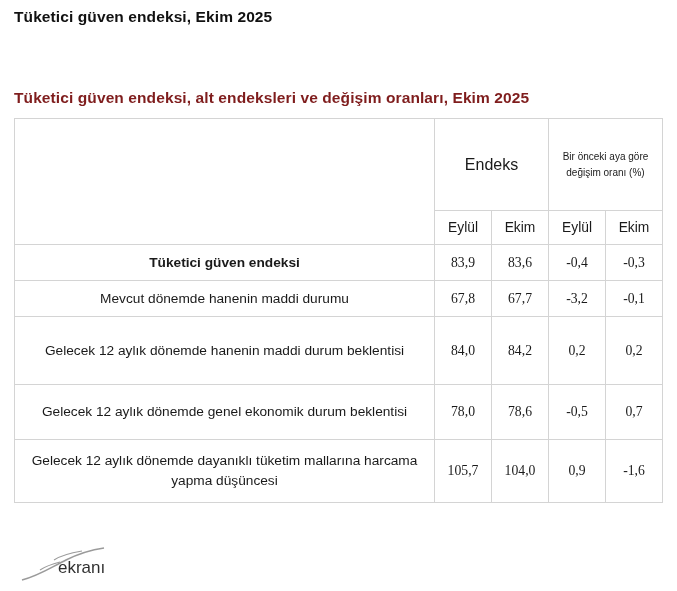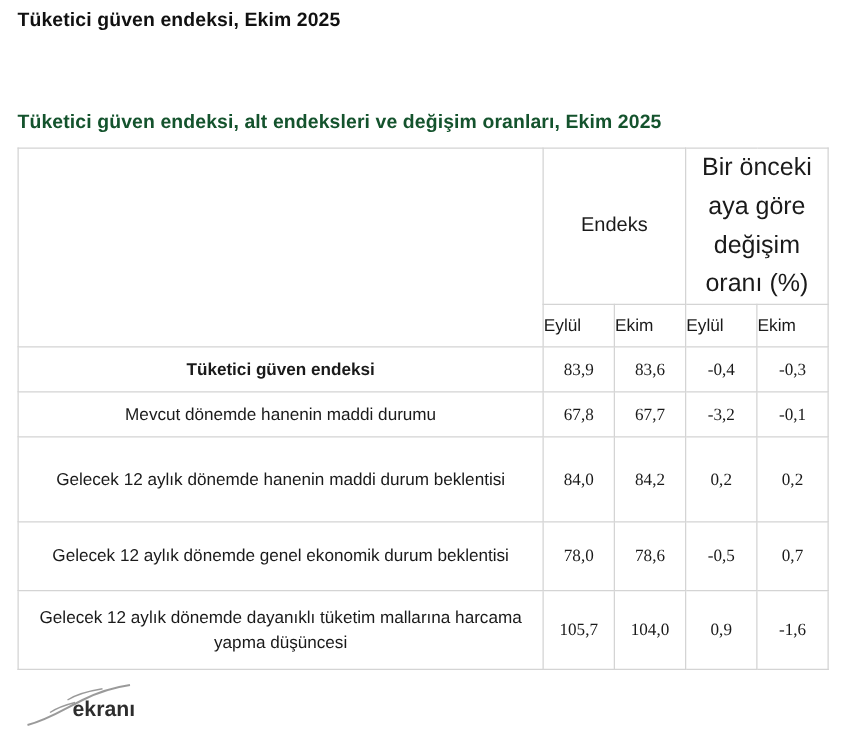--- a/index.html
+++ b/index.html
@@ -29,21 +29,21 @@
     font-weight: bold;
     color: #111111;
     letter-spacing: 0.1px;
   }
   .table-title {
     position: absolute;
     left: 14px;
     top: 89px;
     font-size: 15.5px;
     font-weight: bold;
-    color: #14532d;
+    color: #7f1d1d;
     letter-spacing: 0.1px;
   }
   .table-wrap {
     position: absolute;
     left: 14px;
     top: 118px;
     width: 648px;
   }
   table.data {
     border-collapse: collapse;
@@ -67,26 +67,26 @@
   }
   .head-endeks {
     text-align: center;
     font-weight: bold;
     font-size: 16px;
     padding: 4px 6px;
   }
   .head-change {
     text-align: center;
     font-weight: bold;
-    font-size: 20px;
+    font-size: 10px;
     line-height: 1.55;
     padding: 10px 12px;
   }
   .sub-head {
-    text-align: left;
+    text-align: center;
     font-weight: bold;
     font-size: 13.8px;
     height: 33px;
     padding: 3px 4px;
   }
   .row-label {
     text-align: center;
     padding: 9px 8px 9px 10px;
     line-height: 1.45;
     font-size: 13.7px;
@@ -112,21 +112,21 @@
     top: 546px;
     width: 200px;
     height: 40px;
     pointer-events: none;
   }
   .wm-text {
     position: absolute;
     left: 38px;
     top: 12px;
     font-size: 17px;
-    font-weight: bold;
+    font-weight: normal;
     color: #1c1c1c;
     opacity: 0.92;
   }
   .wm-squiggle {
     position: absolute;
     left: 0px;
     top: 0px;
     opacity: 0.45;
   }
 </style>

